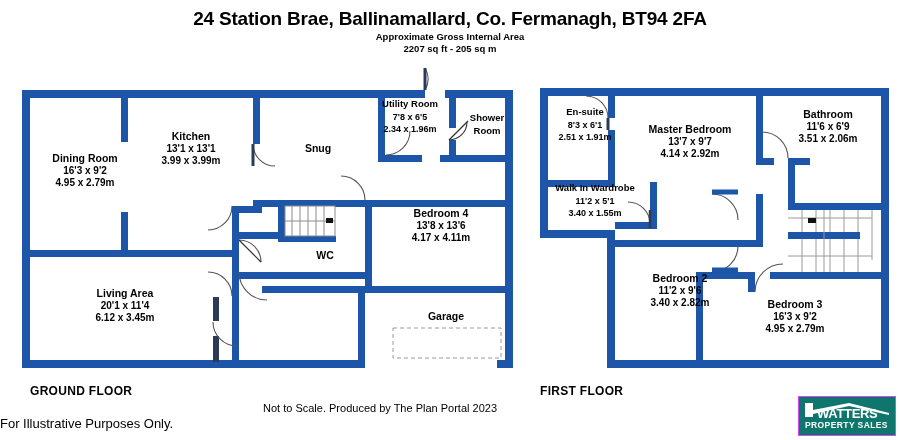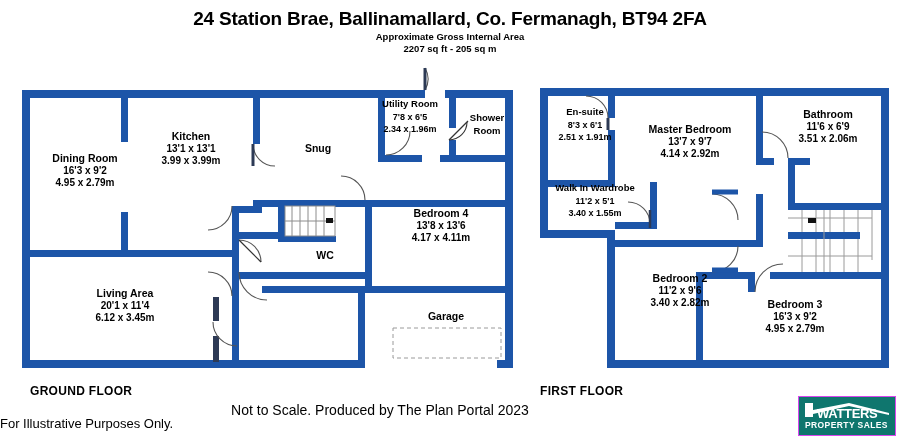--- a/index.html
+++ b/index.html
@@ -64,21 +64,21 @@
   #gf-label { left: 30px; top: 384px; }
   #ff-label { left: 540px; top: 384px; }
 
   
   .foot1 {
     position: absolute;
     top: 402px;
     left: 0;
     width: 760px;
     text-align: center;
-    font-size: 14px;
+    font-size: 11px;
   }
   .foot2 {
     position: absolute;
     top: 416px;
     left: 0;
     width: 760px;
     text-align: left;
     font-size: 13px;
     font-weight: normal;
   }

